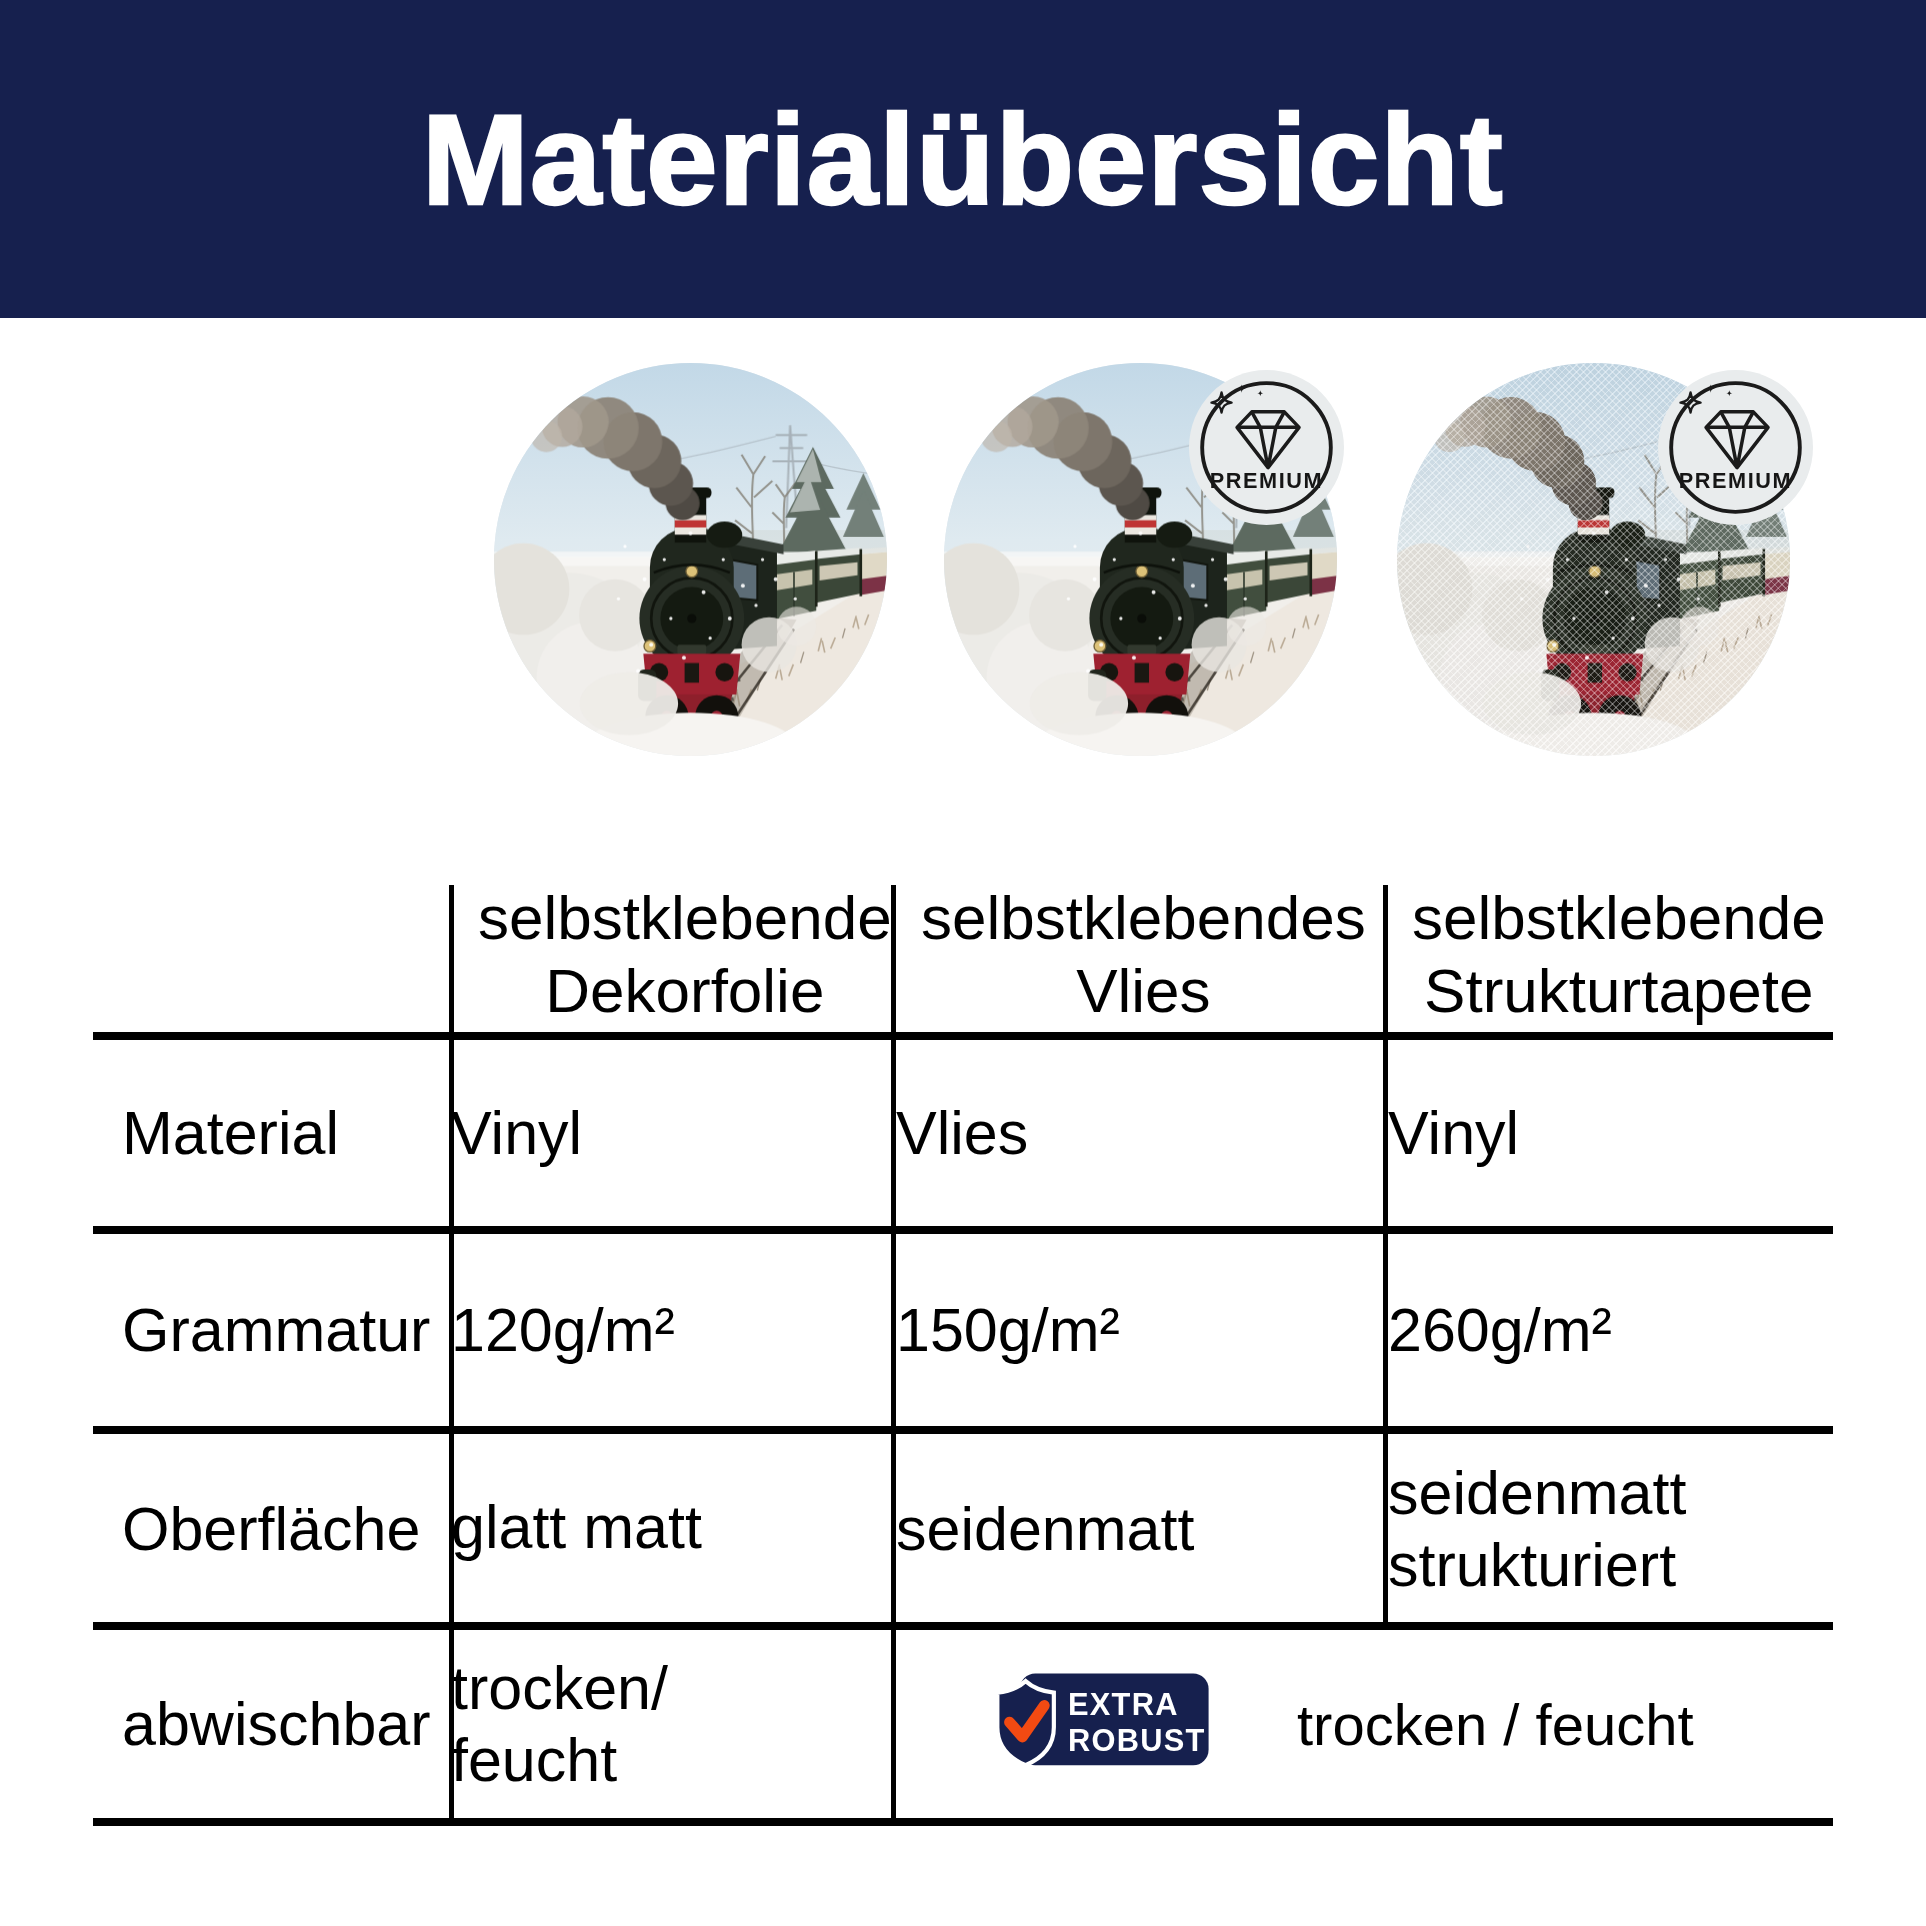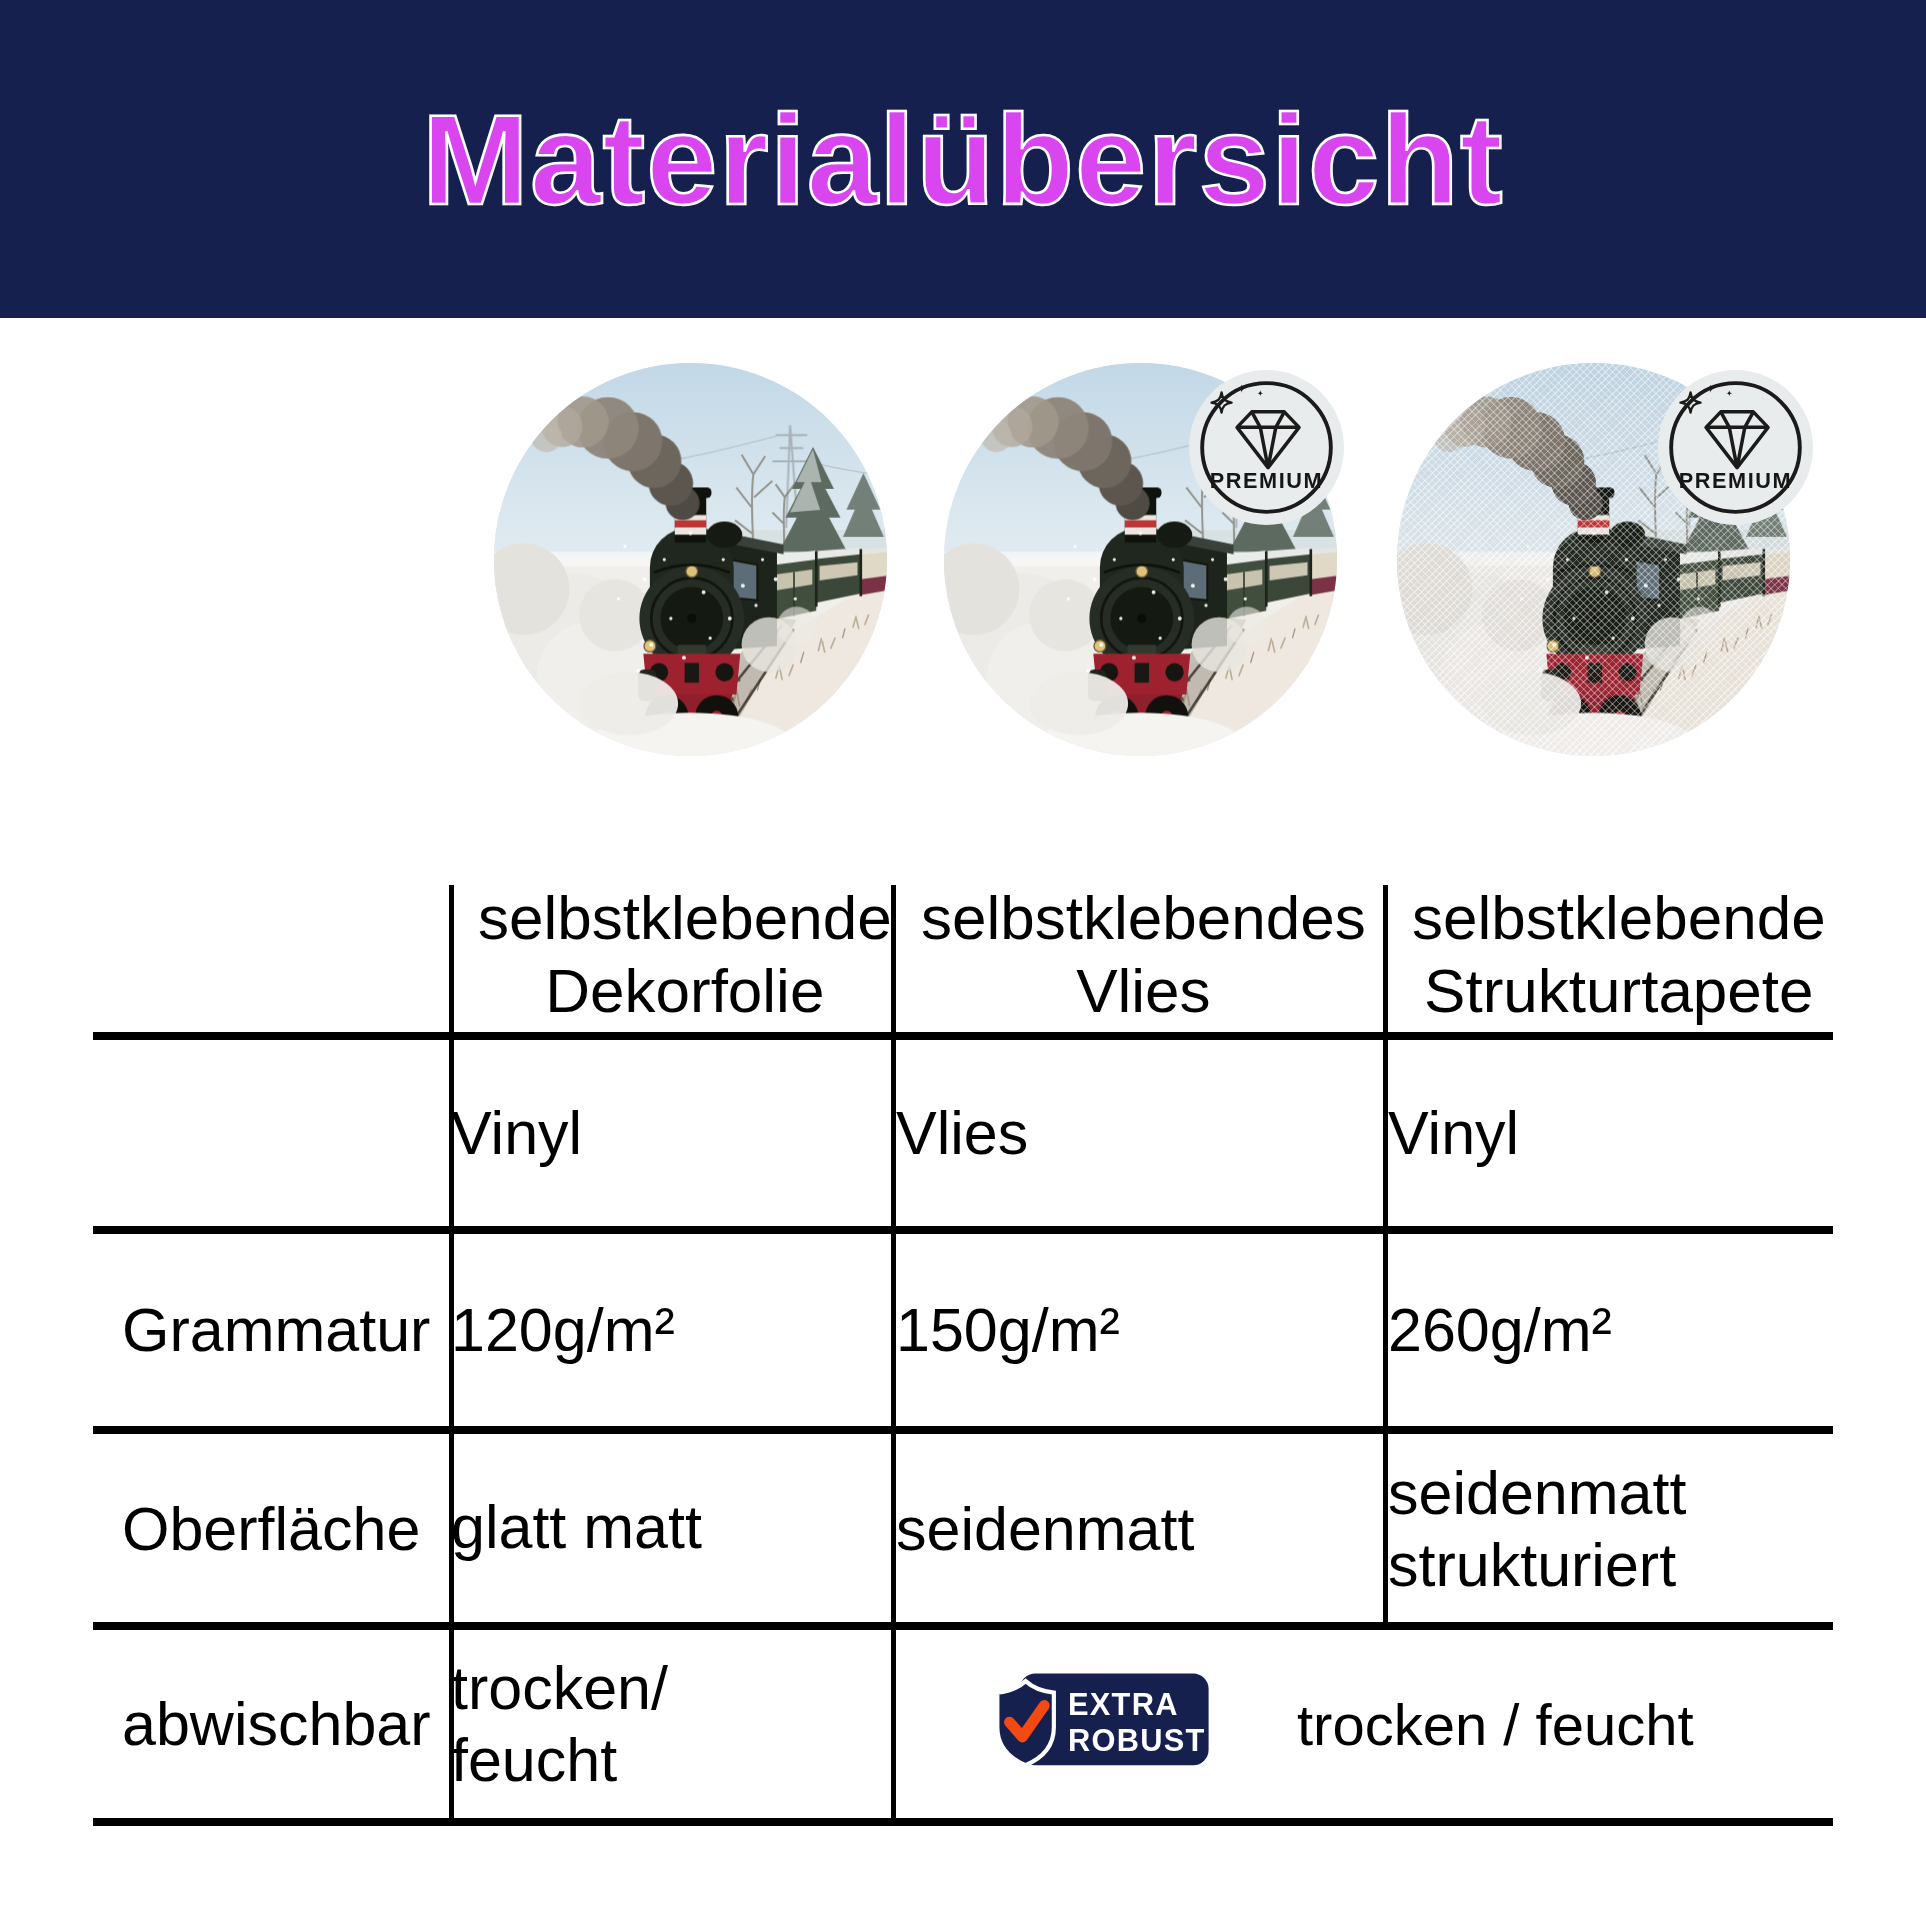--- a/index.html
+++ b/index.html
@@ -2,21 +2,21 @@
 <html style="font-size:10.3px"><head>
 <meta charset="utf-8">
 <style>
   html,body{margin:0;padding:0;background:#fff;}
   .canvas{position:relative;width:1926px;height:1926px;background:#ffffff;
           font-family:"Liberation Sans", sans-serif;color:#000;overflow:hidden;}
 
   
   .band{position:absolute;left:0;top:0;width:1926px;height:318px;background:#16204E;
         display:flex;align-items:center;justify-content:center;}
-  .band .title{color:#d946ef;font-size:128px;font-weight:700;letter-spacing:1.3px;
+  .band .title{color:#ffffff;font-size:128px;font-weight:700;letter-spacing:1.3px;
         -webkit-text-stroke:2.6px #ffffff;white-space:nowrap;}
 
   
   .circle{position:absolute;width:393px;height:393px;border-radius:50%;overflow:hidden;background:#dfe7ec;}
   .circle svg{display:block;width:100%;height:100%;}
   .c1{left:494px;top:363px;}
   .c2{left:944px;top:363px;}
   .c3{left:1397px;top:363px;}
   .texture-overlay{position:absolute;inset:0;border-radius:50%;pointer-events:none;
      background:
@@ -286,20 +286,21 @@
   </div>
   <div class="thead" style="left:921px">
     <div>selbstklebendes</div>
     <div>Vlies</div>
   </div>
   <div class="thead" style="left:1412px">
     <div>selbstklebende</div>
     <div>Strukturtapete</div>
   </div>
 
+  <div class="rowlabel" style="top:1040px;height:186px">Material</div>
   <div class="rowlabel" style="top:1434px;height:189px">Oberfläche</div>
   <div class="rowlabel" style="top:1233px;height:193px">Grammatur</div>
   <div class="rowlabel" style="top:1630px;height:188px">abwischbar</div>
 
   <div class="cell" style="left:451px;top:1040px;width:439px;height:186px">
     <div>Vinyl</div>
   </div>
   <div class="cell" style="left:896px;top:1040px;width:487px;height:186px">
     <div>Vlies</div>
   </div>

